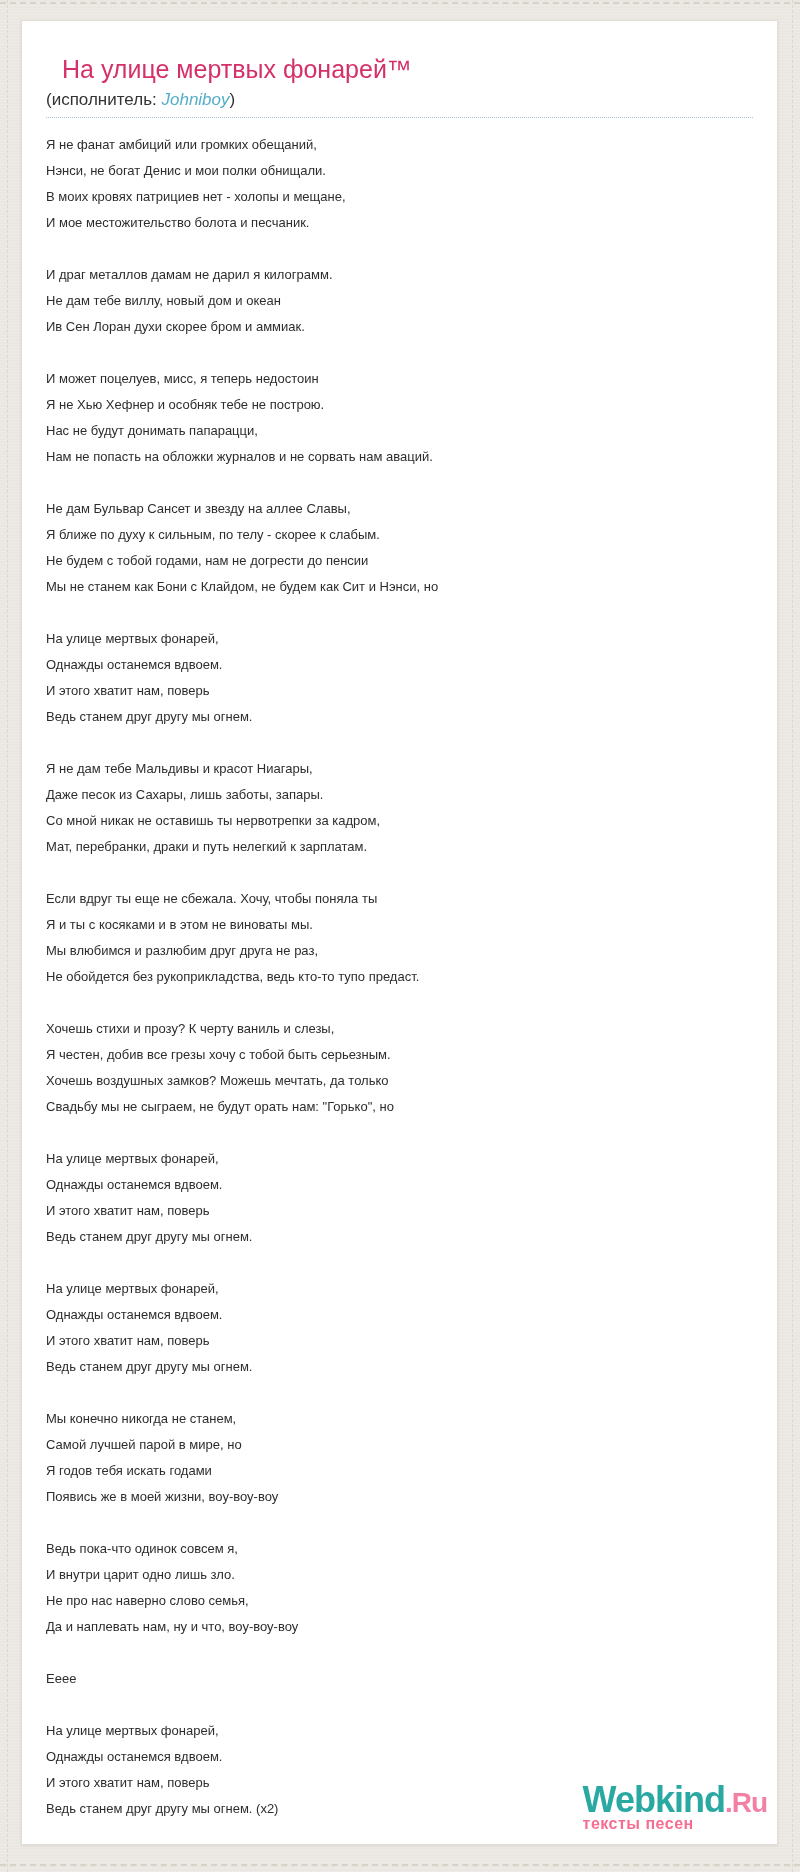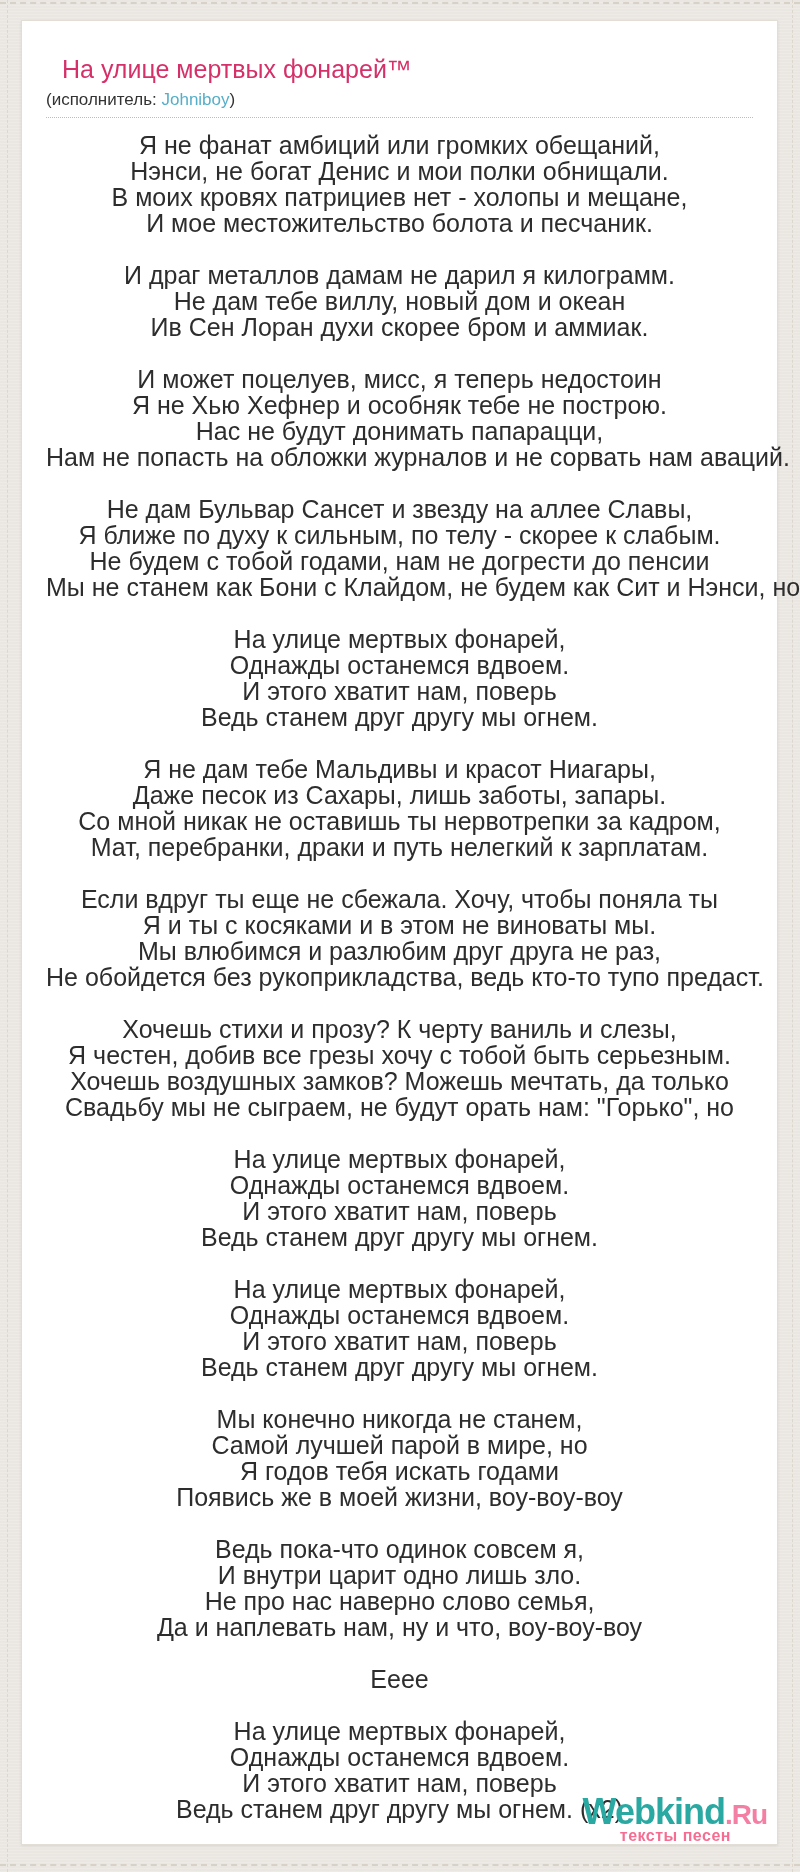--- a/index.html
+++ b/index.html
@@ -47,35 +47,34 @@
     font-size: 17px;
     color: #333333;
     padding-bottom: 7px;
     border-bottom: 1px dotted #aac3d4;
     margin-bottom: 14px;
   }
   .artist-link {
     color: #55aec8;
     text-decoration: none;
     cursor: pointer;
+    font-style: italic;
   }
 
   .lyrics {
-    font-size: 25px;
+    font-size: 13px;
     line-height: 26px;
     color: #2d2d2d;
-    text-align: center;
   }
   .stanza { margin: 0 0 26px 0; }
   .line { white-space: nowrap; }
 
   .logo {
     position: absolute;
-    right: 10px; bottom: 0;
-    text-align: right;
+    right: 10px; bottom: 12px;
     line-height: 1;
     cursor: pointer;
   }
   .logo-main {
     font-weight: bold;
     font-size: 36px;
     letter-spacing: -1px;
   }
   .logo-webkind { color: #2aa8a2; }
   .logo-ru { color: #f47fa5; font-size: 28px; }

